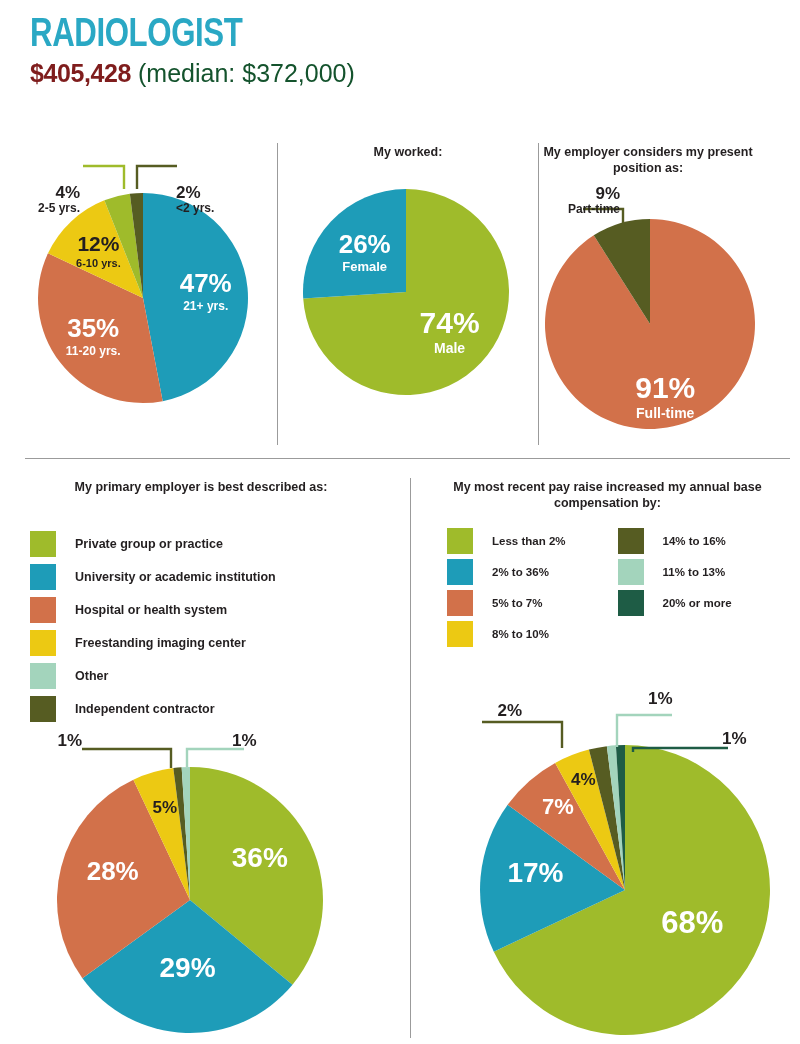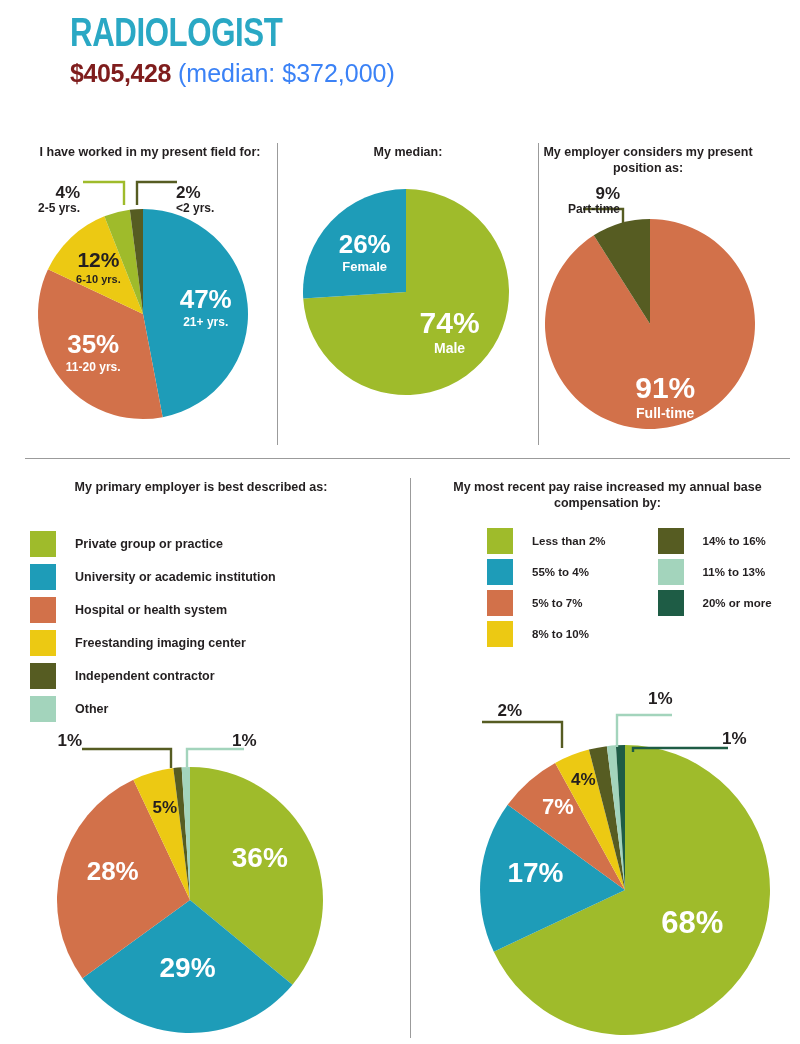--- a/index.html
+++ b/index.html
@@ -4,30 +4,30 @@
 <style>
   html,body{margin:0;padding:0;}
   body{
     width:800px;height:1044px;background:#ffffff;
     font-family:"Liberation Sans",sans-serif;color:#231f20;
     position:relative;overflow:hidden;
   }
   .page{position:relative;width:800px;height:1044px;}
 
   
-  .header{position:absolute;left:30px;top:12px;margin-left:40px;}
+  .header{position:absolute;left:30px;top:12px;}
   .title{
     font-family:"Liberation Sans Narrow","Liberation Sans",sans-serif;
     font-size:40px;font-weight:700;letter-spacing:-0.5px;
     line-height:1;color:#2aa8c4;
     transform:scaleX(0.78);transform-origin:left center;
   }
   .salary-line{margin-top:9px;font-size:25px;line-height:1;white-space:nowrap;}
   .salary-main{font-weight:700;color:#7f1d1d;letter-spacing:-0.4px;}
-  .salary-median{font-weight:400;color:#3b82f6;}
+  .salary-median{font-weight:400;color:#14532d;}
 
   
   .divider-h{position:absolute;background:#9b9b9b;height:1px;}
   .divider-v{position:absolute;background:#9b9b9b;width:1px;}
 
   
   .chart-block{position:absolute;}
   .chart-title{
     font-size:12.5px;font-weight:700;text-align:center;
     line-height:1.25;color:#231f20;
@@ -36,21 +36,21 @@
   svg{display:block;overflow:visible;}
 
   
   .legend{position:absolute;}
   .legend-col{display:flex;flex-direction:column;}
   .legend-row{display:flex;align-items:center;height:33px;}
   .legend-row.compact{height:31px;}
   .swatch{width:26px;height:26px;flex:0 0 26px;}
   .legend-label{margin-left:19px;font-size:12.5px;font-weight:700;color:#231f20;white-space:nowrap;}
   .legend-label.small{font-size:11.5px;}
-  .legend-two{display:flex;margin-left:40px;}
+  .legend-two{display:flex;}
   .legend-two .legend-col + .legend-col{margin-left:52px;}
 
   
   .callout{position:absolute;text-align:center;line-height:1.05;}
   .callout .pct{font-size:17px;font-weight:700;color:#231f20;}
   .callout .sub{font-size:12px;font-weight:700;color:#231f20;}
   .callout.left{text-align:right;}
   .callout.right{text-align:left;}
 </style>
 </head>
@@ -65,21 +65,20 @@
       <span class="salary-median">(median: $372,000)</span>
     </div>
   </div>
 
   <div class="divider-h" style="left:25px;top:458px;width:765px;"></div>
   <div class="divider-v" style="left:277px;top:143px;height:302px;"></div>
   <div class="divider-v" style="left:538px;top:143px;height:302px;"></div>
   <div class="divider-v" style="left:410px;top:478px;height:560px;"></div>
 
   <div class="chart-block" style="left:25px;top:145px;width:250px;">
-    <div class="chart-title">I have worked in my present field for:</div>
     <div class="pie-wrap" style="margin-top:8px;">
       <svg id="pie-experience" width="250" height="280" viewBox="0 0 250 280">
           <path d="M 118 145 L 118 40 A 105 105 0 0 1 137.67503803150112 248.1401613265123 Z" fill="#1e9cb8"></path>
           <path d="M 118 145 L 137.67503803150112 248.1401613265123 A 105 105 0 0 1 22.993159491067914 100.29317438566746 Z" fill="#d2714a"></path>
           <path d="M 118 145 L 22.993159491067914 100.29317438566746 A 105 105 0 0 1 79.34692196810875 47.37346898173364 Z" fill="#ecc913"></path>
           <path d="M 118 145 L 79.34692196810875 47.37346898173364 A 105 105 0 0 1 104.84001047574802 40.82795636197983 Z" fill="#9fbb2b"></path>
           <path d="M 118 145 L 104.84001047574802 40.82795636197983 A 105 105 0 0 1 117.99999999999999 40 Z" fill="#565c22"></path>
           <path d="M 58 13 L 99 13 L 99 36" stroke="#9fbb2b" stroke-width="2.4" fill="none"></path>
           <path d="M 152 13 L 112 13 L 112 36" stroke="#565c22" stroke-width="2.4" fill="none"></path>
           <text x="180.72040376999405" y="139.07117626093358" text-anchor="middle" font-family="&quot;Liberation Sans&quot;, sans-serif" font-size="26" font-weight="700" fill="#ffffff">47%</text>
@@ -95,21 +94,21 @@
   <div class="callout left" style="left:18px;top:184px;width:62px;">
     <div class="pct">4%</div>
     <div class="sub">2-5 yrs.</div>
   </div>
   <div class="callout right" style="left:176px;top:184px;width:64px;">
     <div class="pct">2%</div>
     <div class="sub">&lt;2 yrs.</div>
   </div>
 
   <div class="chart-block" style="left:288px;top:145px;width:240px;">
-    <div class="chart-title">My median:</div>
+    <div class="chart-title">My worked:</div>
     <div class="pie-wrap" style="margin-top:8px;">
       <svg id="pie-gender" width="240" height="280" viewBox="0 0 240 280">
           <path d="M 118 123 L 118 20 A 103 103 0 1 1 15.203246971888035 129.46742351151926 Z" fill="#9fbb2b"></path>
           <path d="M 118 123 L 15.203246971888035 129.46742351151926 A 103 103 0 0 1 117.99999999999999 20 Z" fill="#1e9cb8"></path>
           <text x="161.54858580215512" y="163.89484410817988" text-anchor="middle" font-family="&quot;Liberation Sans&quot;, sans-serif" font-size="30" font-weight="700" fill="#ffffff">74%</text>
           <text x="161.54858580215512" y="183.89484410817988" text-anchor="middle" font-family="&quot;Liberation Sans&quot;, sans-serif" font-size="14" font-weight="700" fill="#ffffff">Male</text>
           <text x="76.70392725657703" y="84.22040644913977" text-anchor="middle" font-family="&quot;Liberation Sans&quot;, sans-serif" font-size="26" font-weight="700" fill="#ffffff">26%</text>
           <text x="76.70392725657703" y="102.22040644913977" text-anchor="middle" font-family="&quot;Liberation Sans&quot;, sans-serif" font-size="13" font-weight="700" fill="#ffffff">Female</text>
         </svg>
     </div>
@@ -147,26 +146,26 @@
         </div>
         <div class="legend-row">
           <span class="swatch" style="background: rgb(210, 113, 74);"></span>
           <span class="legend-label">Hospital or health system</span>
         </div>
         <div class="legend-row">
           <span class="swatch" style="background: rgb(236, 201, 19);"></span>
           <span class="legend-label">Freestanding imaging center</span>
         </div>
         <div class="legend-row">
+          <span class="swatch" style="background: rgb(163, 212, 188);"></span>
+          <span class="legend-label">Other</span>
+        </div>
+        <div class="legend-row">
           <span class="swatch" style="background: rgb(86, 92, 34);"></span>
           <span class="legend-label">Independent contractor</span>
-        </div>
-        <div class="legend-row">
-          <span class="swatch" style="background: rgb(163, 212, 188);"></span>
-          <span class="legend-label">Other</span>
         </div>
       </div>
   </div>
   <div class="pie-wrap" style="position:absolute;left:25px;top:716px;">
     <svg id="pie-employer" width="370" height="320" viewBox="0 0 370 320">
         <path d="M 165 184 L 165 51 A 133 133 0 0 1 267.47826128917995 268.7773906365757 Z" fill="#9fbb2b"></path>
         <path d="M 165 184 L 267.47826128917995 268.7773906365757 A 133 133 0 0 1 57.400739748132 262.17543855489896 Z" fill="#1e9cb8"></path>
         <path d="M 165 184 L 57.400739748132 262.17543855489896 A 133 133 0 0 1 108.3713542218454 63.65800202201936 Z" fill="#d2714a"></path>
         <path d="M 165 184 L 108.3713542218454 63.65800202201936 A 133 133 0 0 1 148.3306799359475 52.04874472517446 Z" fill="#ecc913"></path>
         <path d="M 165 184 L 148.3306799359475 52.04874472517446 A 133 133 0 0 1 156.64886090260134 51.26244511903988 Z" fill="#565c22"></path>
@@ -191,21 +190,21 @@
   </div>
   <div class="legend" style="left:447px;top:525px;">
     <div class="legend-two">
       <div class="legend-col" id="legend-payraise-col1">
           <div class="legend-row compact">
             <span class="swatch" style="background: rgb(159, 187, 43);"></span>
             <span class="legend-label small">Less than 2%</span>
           </div>
           <div class="legend-row compact">
             <span class="swatch" style="background: rgb(30, 156, 184);"></span>
-            <span class="legend-label small">55% to 4%</span>
+            <span class="legend-label small">2% to 36%</span>
           </div>
           <div class="legend-row compact">
             <span class="swatch" style="background: rgb(210, 113, 74);"></span>
             <span class="legend-label small">5% to 7%</span>
           </div>
           <div class="legend-row compact">
             <span class="swatch" style="background: rgb(236, 201, 19);"></span>
             <span class="legend-label small">8% to 10%</span>
           </div>
         </div>

